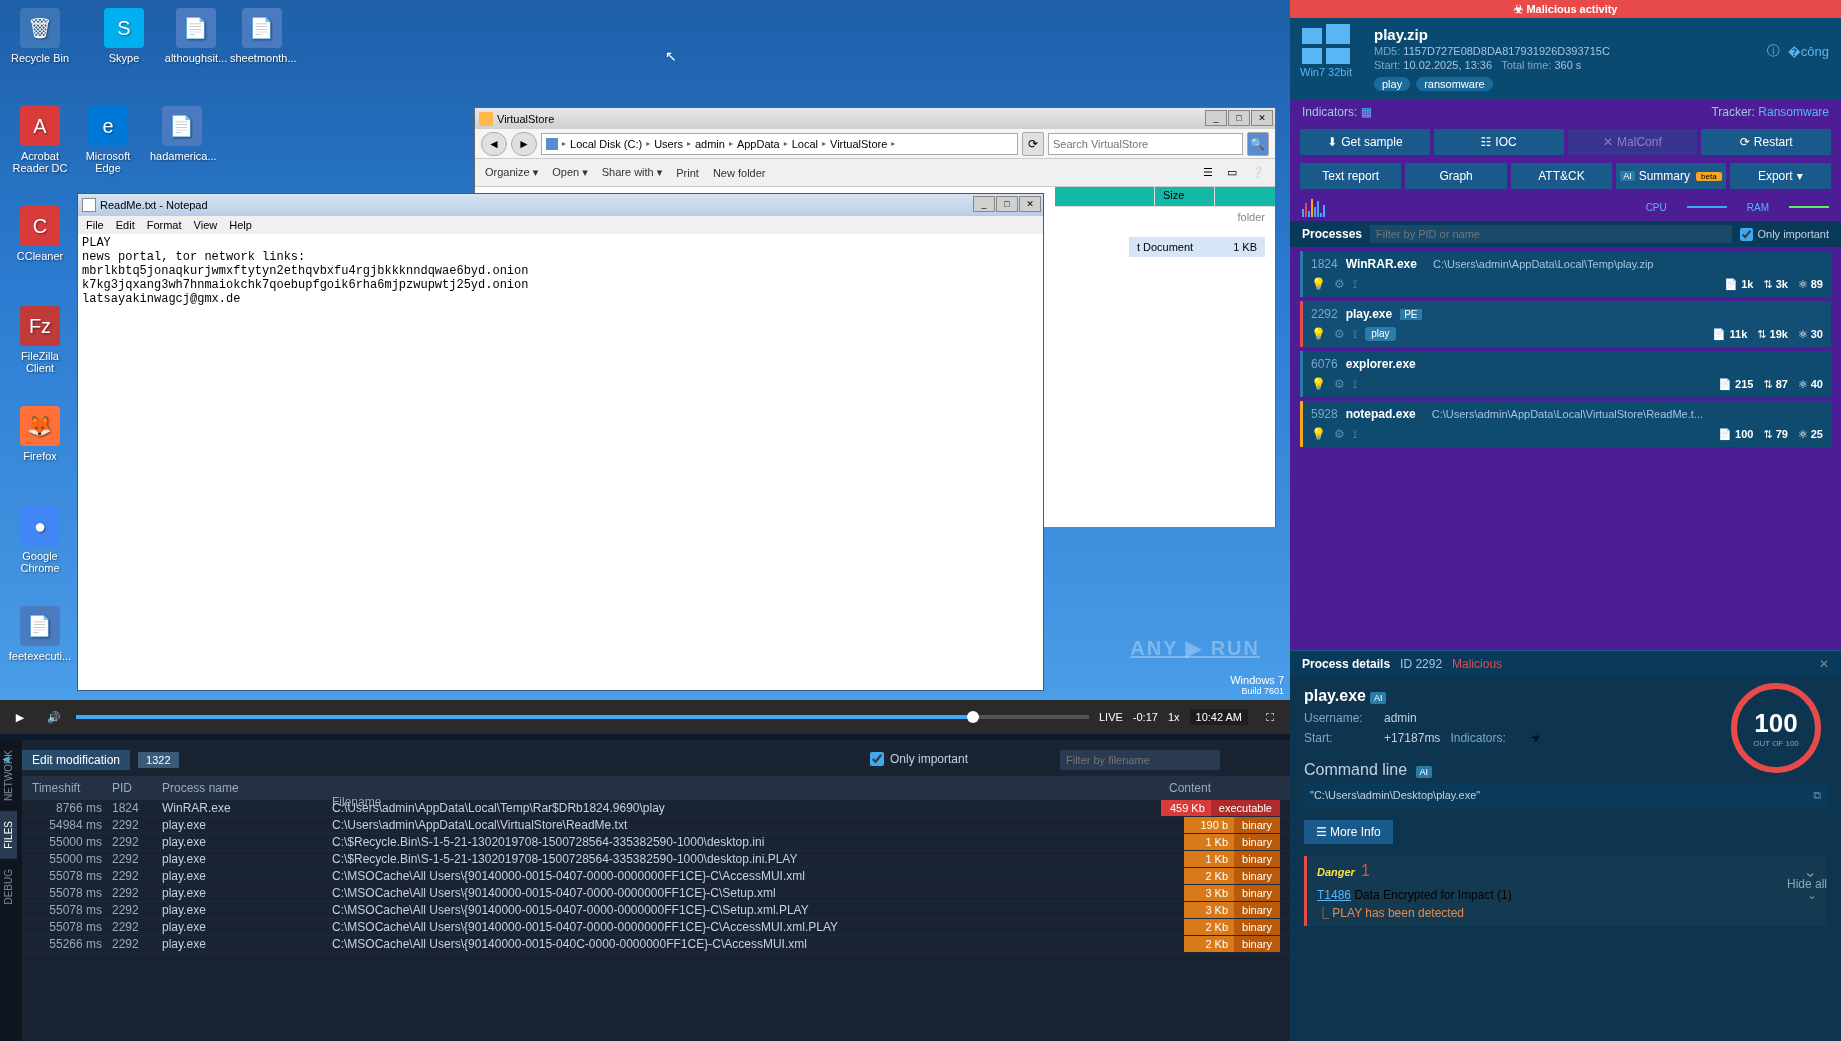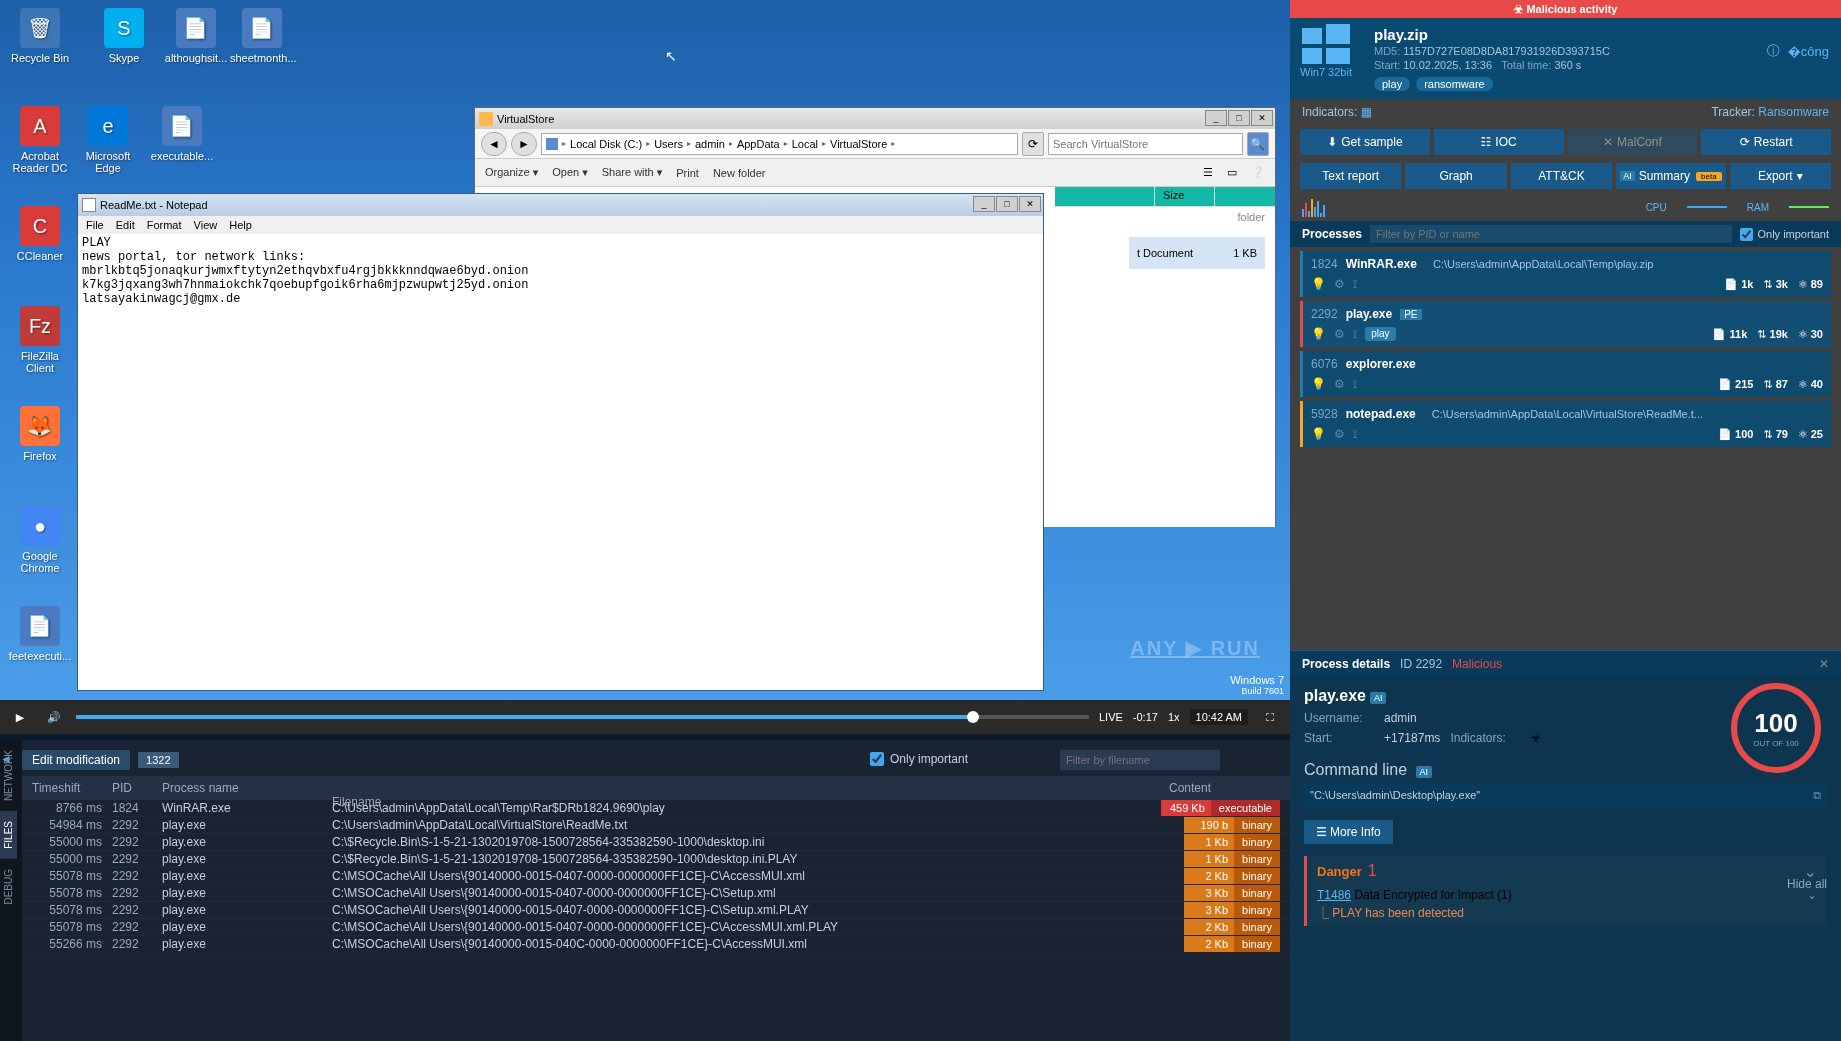--- a/index.html
+++ b/index.html
@@ -71,21 +71,21 @@
 .td-pid { width: 50px; color: #9ab; }
 .td-pn { width: 170px; color: #c5d0de; }
 .td-fn { flex: 1; color: #c5d0de; }
 .td-ct { width: 180px; display: flex; justify-content: flex-end; }
 .size-badge { background: #d97a1a; color: #fff; padding: 2px 6px; font-size: 11px; min-width: 50px; text-align: right; }
 .size-badge.exec { background: #d93a3a; }
 .type-badge { background: #b85a0a; color: #fff; padding: 2px 8px; font-size: 11px; }
 .type-badge.exec { background: #b02a2a; }
 
 
-.right-panel { position: absolute; left: 1290px; top: 0; width: 551px; height: 1041px; background: #404040; color: #c5d0de; font-size: 12px; }
+.right-panel { position: absolute; left: 1290px; top: 0; width: 551px; height: 1041px; background: #4c1d95; color: #c5d0de; font-size: 12px; }
 .malicious-bar { height: 18px; background: #e84a4a; color: #fff; text-align: center; font-size: 11px; font-weight: bold; line-height: 18px; }
 .sample-header { padding: 8px 12px; background: #0a4a70; }
 .sample-title { font-size: 15px; font-weight: bold; color: #fff; }
 .sample-meta { font-size: 11px; color: #a5c5e0; margin-top: 2px; }
 .sample-meta .lbl { color: #7aa8c8; }
 .tags { margin-top: 6px; display: flex; gap: 6px; }
 .tag { background: #1a6a9a; color: #fff; padding: 1px 8px; border-radius: 8px; font-size: 11px; }
 
 .indicators-row { padding: 6px 12px; display: flex; justify-content: space-between; font-size: 12px; }
 .ind-lbl { color: #a5c5e0; }
@@ -136,21 +136,21 @@
 .pd-row .v { color: #c5d0de; }
 .score-ring { position: absolute; right: 20px; top: 6px; width: 90px; height: 90px; border-radius: 50%; border: 6px solid #e84a4a; display: flex; flex-direction: column; align-items: center; justify-content: center; }
 .score-ring .num { font-size: 26px; font-weight: bold; color: #fff; }
 .score-ring .lbl { font-size: 8px; color: #7aa8c8; }
 .cmdline { margin-top: 16px; }
 .cmd-box { background: #0a3a5a; padding: 6px; font-family: monospace; font-size: 11px; color: #c5d0de; margin-top: 4px; position: relative; }
 .copy-ic { position: absolute; right: 6px; top: 6px; color: #5a8ab0; cursor: pointer; }
 .more-info-btn { margin-top: 12px; background: #1a5a8a; color: #fff; padding: 5px 12px; border: none; font-size: 12px; cursor: pointer; }
 .hide-all { position: absolute; right: 14px; color: #8ab; font-size: 12px; cursor: pointer; }
 .danger-sec { margin-top: 12px; border-left: 3px solid #e84a4a; background: #143a52; padding: 6px 10px; }
-.danger-head { color: #f97316; font-weight: bold; font-size: 13px; }
+.danger-head { color: #fde047; font-weight: bold; font-size: 11px; font-style: italic; }
 .danger-count { color: #e84a4a; margin-left: 6px; }
 .danger-item { margin-top: 8px; font-size: 12px; }
 .danger-item a { color: #5ab5f5; text-decoration: underline; }
 .danger-detected { color: #e88a4a; margin-top: 4px; font-size: 12px; }
 
 .info-icons { position: absolute; right: 12px; top: 24px; display: flex; gap: 8px; color: #5ab5f5; font-size: 13px; }
 </style>
 </head>
 <body>
 
@@ -175,21 +175,21 @@
       <div class="desktop-icon" style="left: 8px; top: 106px;">
         <div class="icon-box" style="background:#d93a3a">A</div>
         <div>Acrobat Reader DC</div>
       </div>
       <div class="desktop-icon" style="left: 76px; top: 106px;">
         <div class="icon-box" style="background:#0078d7">e</div>
         <div>Microsoft Edge</div>
       </div>
       <div class="desktop-icon" style="left: 150px; top: 106px;">
         <div class="icon-box" style="background:#4a7ac0">📄</div>
-        <div>executable...</div>
+        <div>hadamerica...</div>
       </div>
       <div class="desktop-icon" style="left: 8px; top: 206px;">
         <div class="icon-box" style="background:#d93a3a">C</div>
         <div>CCleaner</div>
       </div>
       <div class="desktop-icon" style="left: 8px; top: 306px;">
         <div class="icon-box" style="background:#c03a3a">Fz</div>
         <div>FileZilla Client</div>
       </div>
       <div class="desktop-icon" style="left: 8px; top: 406px;">
@@ -250,21 +250,21 @@
       <span style="color:#2a7aaa">❔</span>
     </div>
     <div class="explorer-body">
       <div class="col-headers" style="width:220px">
         <div class="col-h" style="width:100px"></div>
         <div class="col-h" style="width:60px">Size</div>
       </div>
       <div style="position:absolute;right:10px;top:24px;font-size:11px;color:#888;display:flex;gap:20px">
         <span>folder</span>
       </div>
-      <div style="position:absolute;right:10px;top:50px;font-size:11px;background:#d5e5f5;padding:10px 8px;display:flex;gap:40px">
+      <div style="position:absolute;right:10px;top:50px;font-size:11px;background:#d5e5f5;padding:4px 8px;display:flex;gap:40px">
         <span>t Document</span>
         <span>1 KB</span>
       </div>
     </div>
   </div>
 
   <div class="notepad-window">
     <div class="notepad-titlebar">
       <span class="np-ico"></span>
       <span>ReadMe.txt - Notepad</span>

